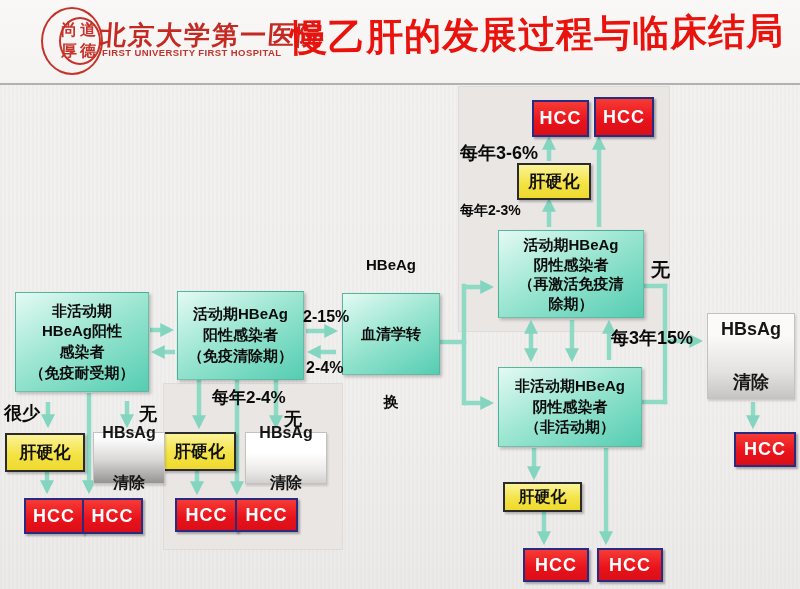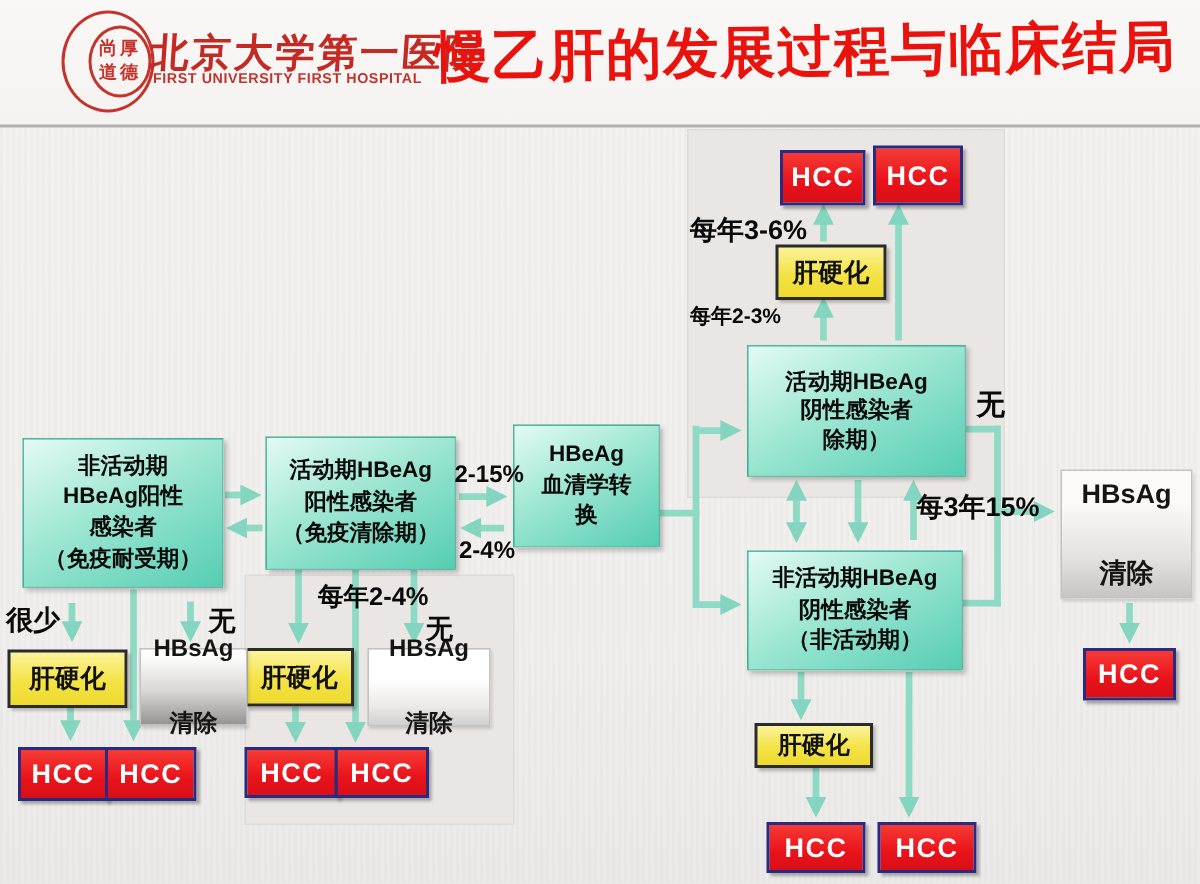--- a/index.html
+++ b/index.html
@@ -16,22 +16,22 @@
       linear-gradient(180deg,#f7f5f4 0%,#f3f1ef 15%,#f1efed 70%,#eceae8 100%);
   }
   .abs{position:absolute;}
   
   #header{left:0;top:0;width:800px;height:83px;
     background:linear-gradient(180deg,#faf8f7,#f5f3f1);
     border-bottom:2px solid #b3b1af;}
   #seal{left:41px;top:7px;width:58px;height:64px;border-radius:50%;
     border:2px solid #c5342c;display:flex;align-items:center;justify-content:center;}
   #seal-inner{width:40px;height:44px;border-radius:50%;border:2px solid #c5342c;
-    color:#c5342c;font-weight:700;font-size:12px;line-height:1.3;
-    display:flex;flex-direction:column;align-items:center;justify-content:center;letter-spacing:2px;margin-left:16px;}
+    color:#c5342c;font-weight:700;font-size:16px;line-height:1.3;
+    display:flex;flex-direction:row;align-items:center;justify-content:center;letter-spacing:2px;margin-left:16px;}
   #hosp-zh{left:100px;top:18px;font-size:26px;font-weight:700;color:#c32a23;
     letter-spacing:2px;transform:skewX(-4deg);}
   #hosp-en{left:102px;top:47px;font-size:9.5px;font-weight:700;color:#c0342d;letter-spacing:0.4px;}
   #title{left:290px;top:10px;width:500px;font-size:37px;font-weight:800;color:#ea120c;
     letter-spacing:1px;transform:rotate(-0.8deg);white-space:nowrap;}
   
   .panel{background:#e9e6e4;border:1px solid #dedcda;}
   
   .teal{
     background:linear-gradient(150deg,#e3faf4 0%,#9de6d2 45%,#55cdb2 100%);
@@ -42,21 +42,21 @@
     font-size:15px;line-height:1.38;}
   .yellow{
     background:linear-gradient(180deg,#fbf39a 0%,#f4e345 55%,#eed92e 100%);
     border:2px solid #2b2b2b;box-shadow:2px 2px 2px rgba(0,0,0,0.25);
     color:#111;font-weight:700;font-size:17px;
     display:flex;align-items:center;justify-content:center;}
   .red{
     background:linear-gradient(180deg,#f63b35 0%,#e9121b 60%,#d90f17 100%);
     border:2px solid #2a2a80;box-shadow:2px 2px 2px rgba(0,0,0,0.3);
     color:#fff;font-weight:800;font-size:18px;letter-spacing:1px;
-    display:flex;align-items:center;justify-content:center;}
+    display:flex;align-items:center;justify-content:center;margin-left:12px;}
   .graybox{
     border:1px solid #c4c2c0;box-shadow:1px 2px 2px rgba(0,0,0,0.15);
     color:#151515;font-weight:600;text-align:center;font-size:16px;line-height:1.4;
     display:flex;flex-direction:column;align-items:center;justify-content:center;gap:28px;}
   .gb-dark{background:linear-gradient(180deg,#fdfdfd 10%,#d9d7d5 55%,#969492 100%);}
   .gb-light{background:linear-gradient(180deg,#ffffff 40%,#eceae8 75%,#d3d1cf 100%);}
   .gb-right{background:linear-gradient(180deg,#fbfaf9 25%,#e3e1df 70%,#c7c5c3 100%);font-size:18px;}
   
   .lbl{color:#0a0a0a;font-weight:800;white-space:nowrap;}
   
@@ -136,28 +136,29 @@
     <div>非活动期</div>
     <div>HBeAg阳性</div>
     <div>感染者</div>
     <div>（免疫耐受期）</div>
   </div>
   <div class="abs teal" style="left:177px;top:291px;width:125px;height:87px;">
     <div>活动期HBeAg</div>
     <div>阳性感染者</div>
     <div>（免疫清除期）</div>
   </div>
-  <div class="abs teal" style="left:342px;top:283px;width:96px;height:80px;">
+  <div class="abs teal" style="left:342px;top:293px;width:96px;height:80px;gap:48px;">
     <div>HBeAg</div>
     <div>血清学转</div>
     <div>换</div>
   </div>
   <div class="abs teal" style="left:498px;top:230px;width:144px;height:86px;line-height:1.3;">
     <div>活动期HBeAg</div>
     <div>阴性感染者</div>
+    <div>（再激活免疫清</div>
     <div>除期）</div>
   </div>
   <div class="abs teal" style="left:498px;top:367px;width:142px;height:78px;">
     <div>非活动期HBeAg</div>
     <div>阴性感染者</div>
     <div>（非活动期）</div>
   </div>
 
   <div class="abs yellow" style="left:5px;top:433px;width:76px;height:35px;">肝硬化</div>
   <div class="abs yellow" style="left:163px;top:432px;width:69px;height:35px;">肝硬化</div>

